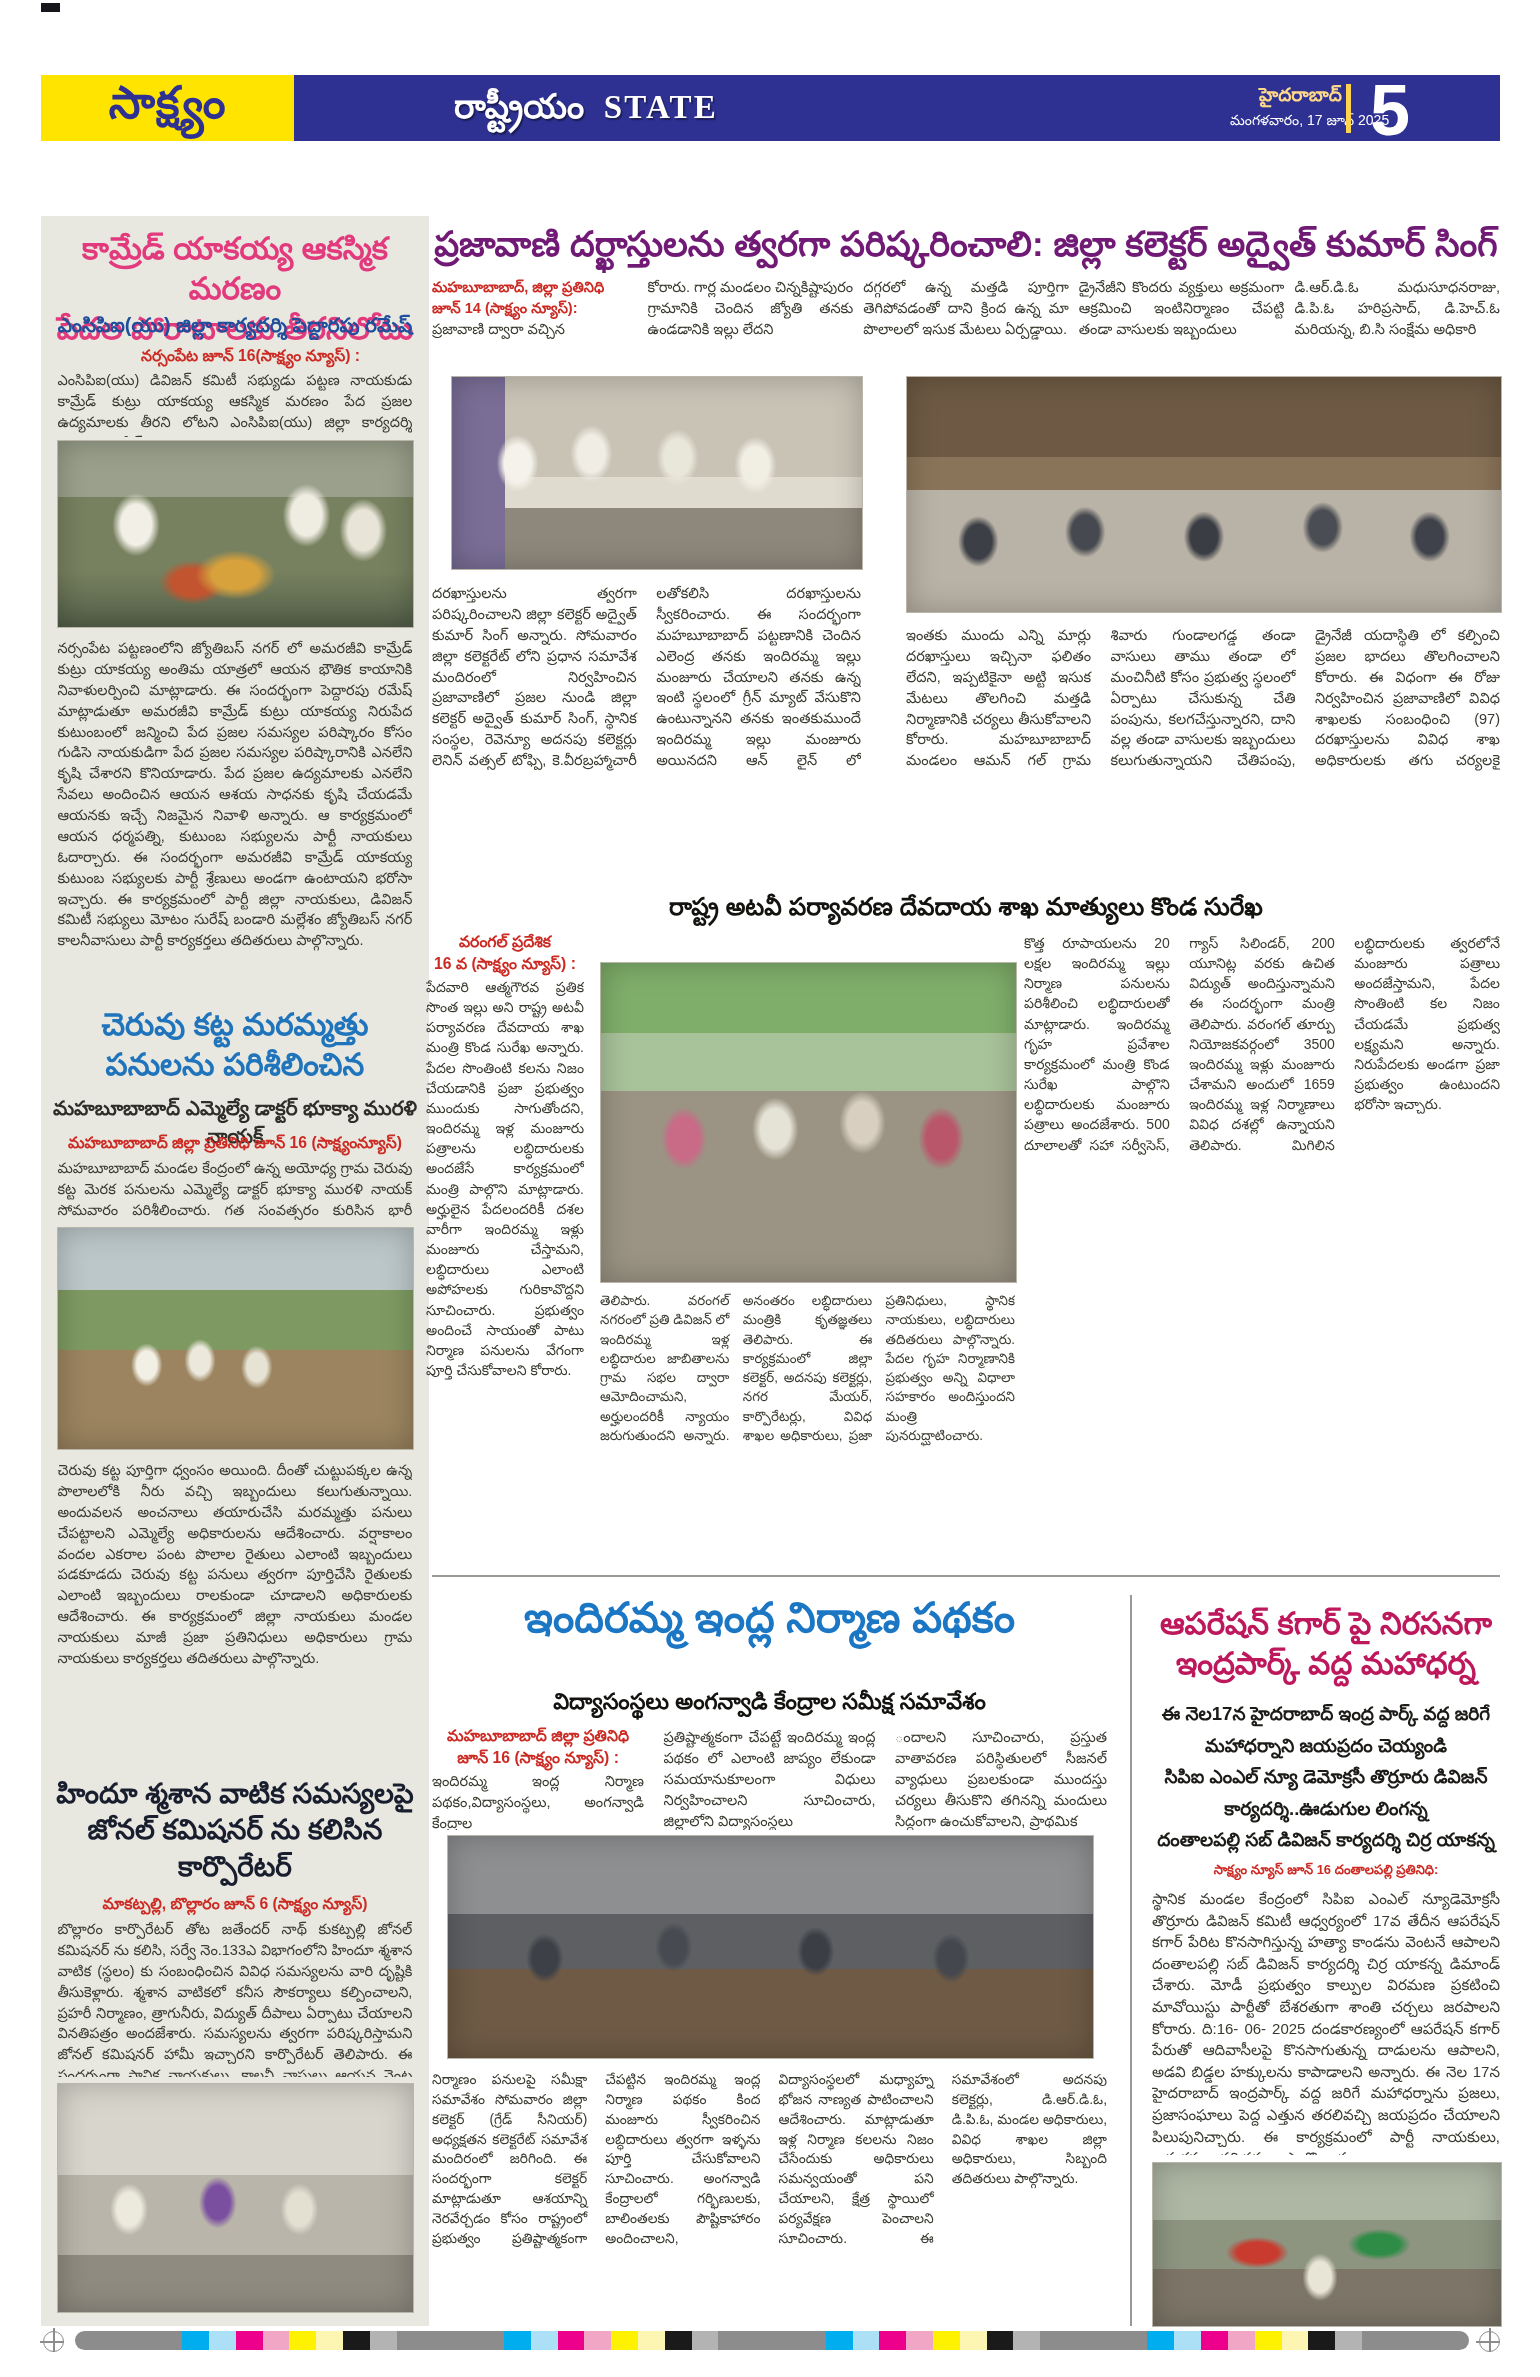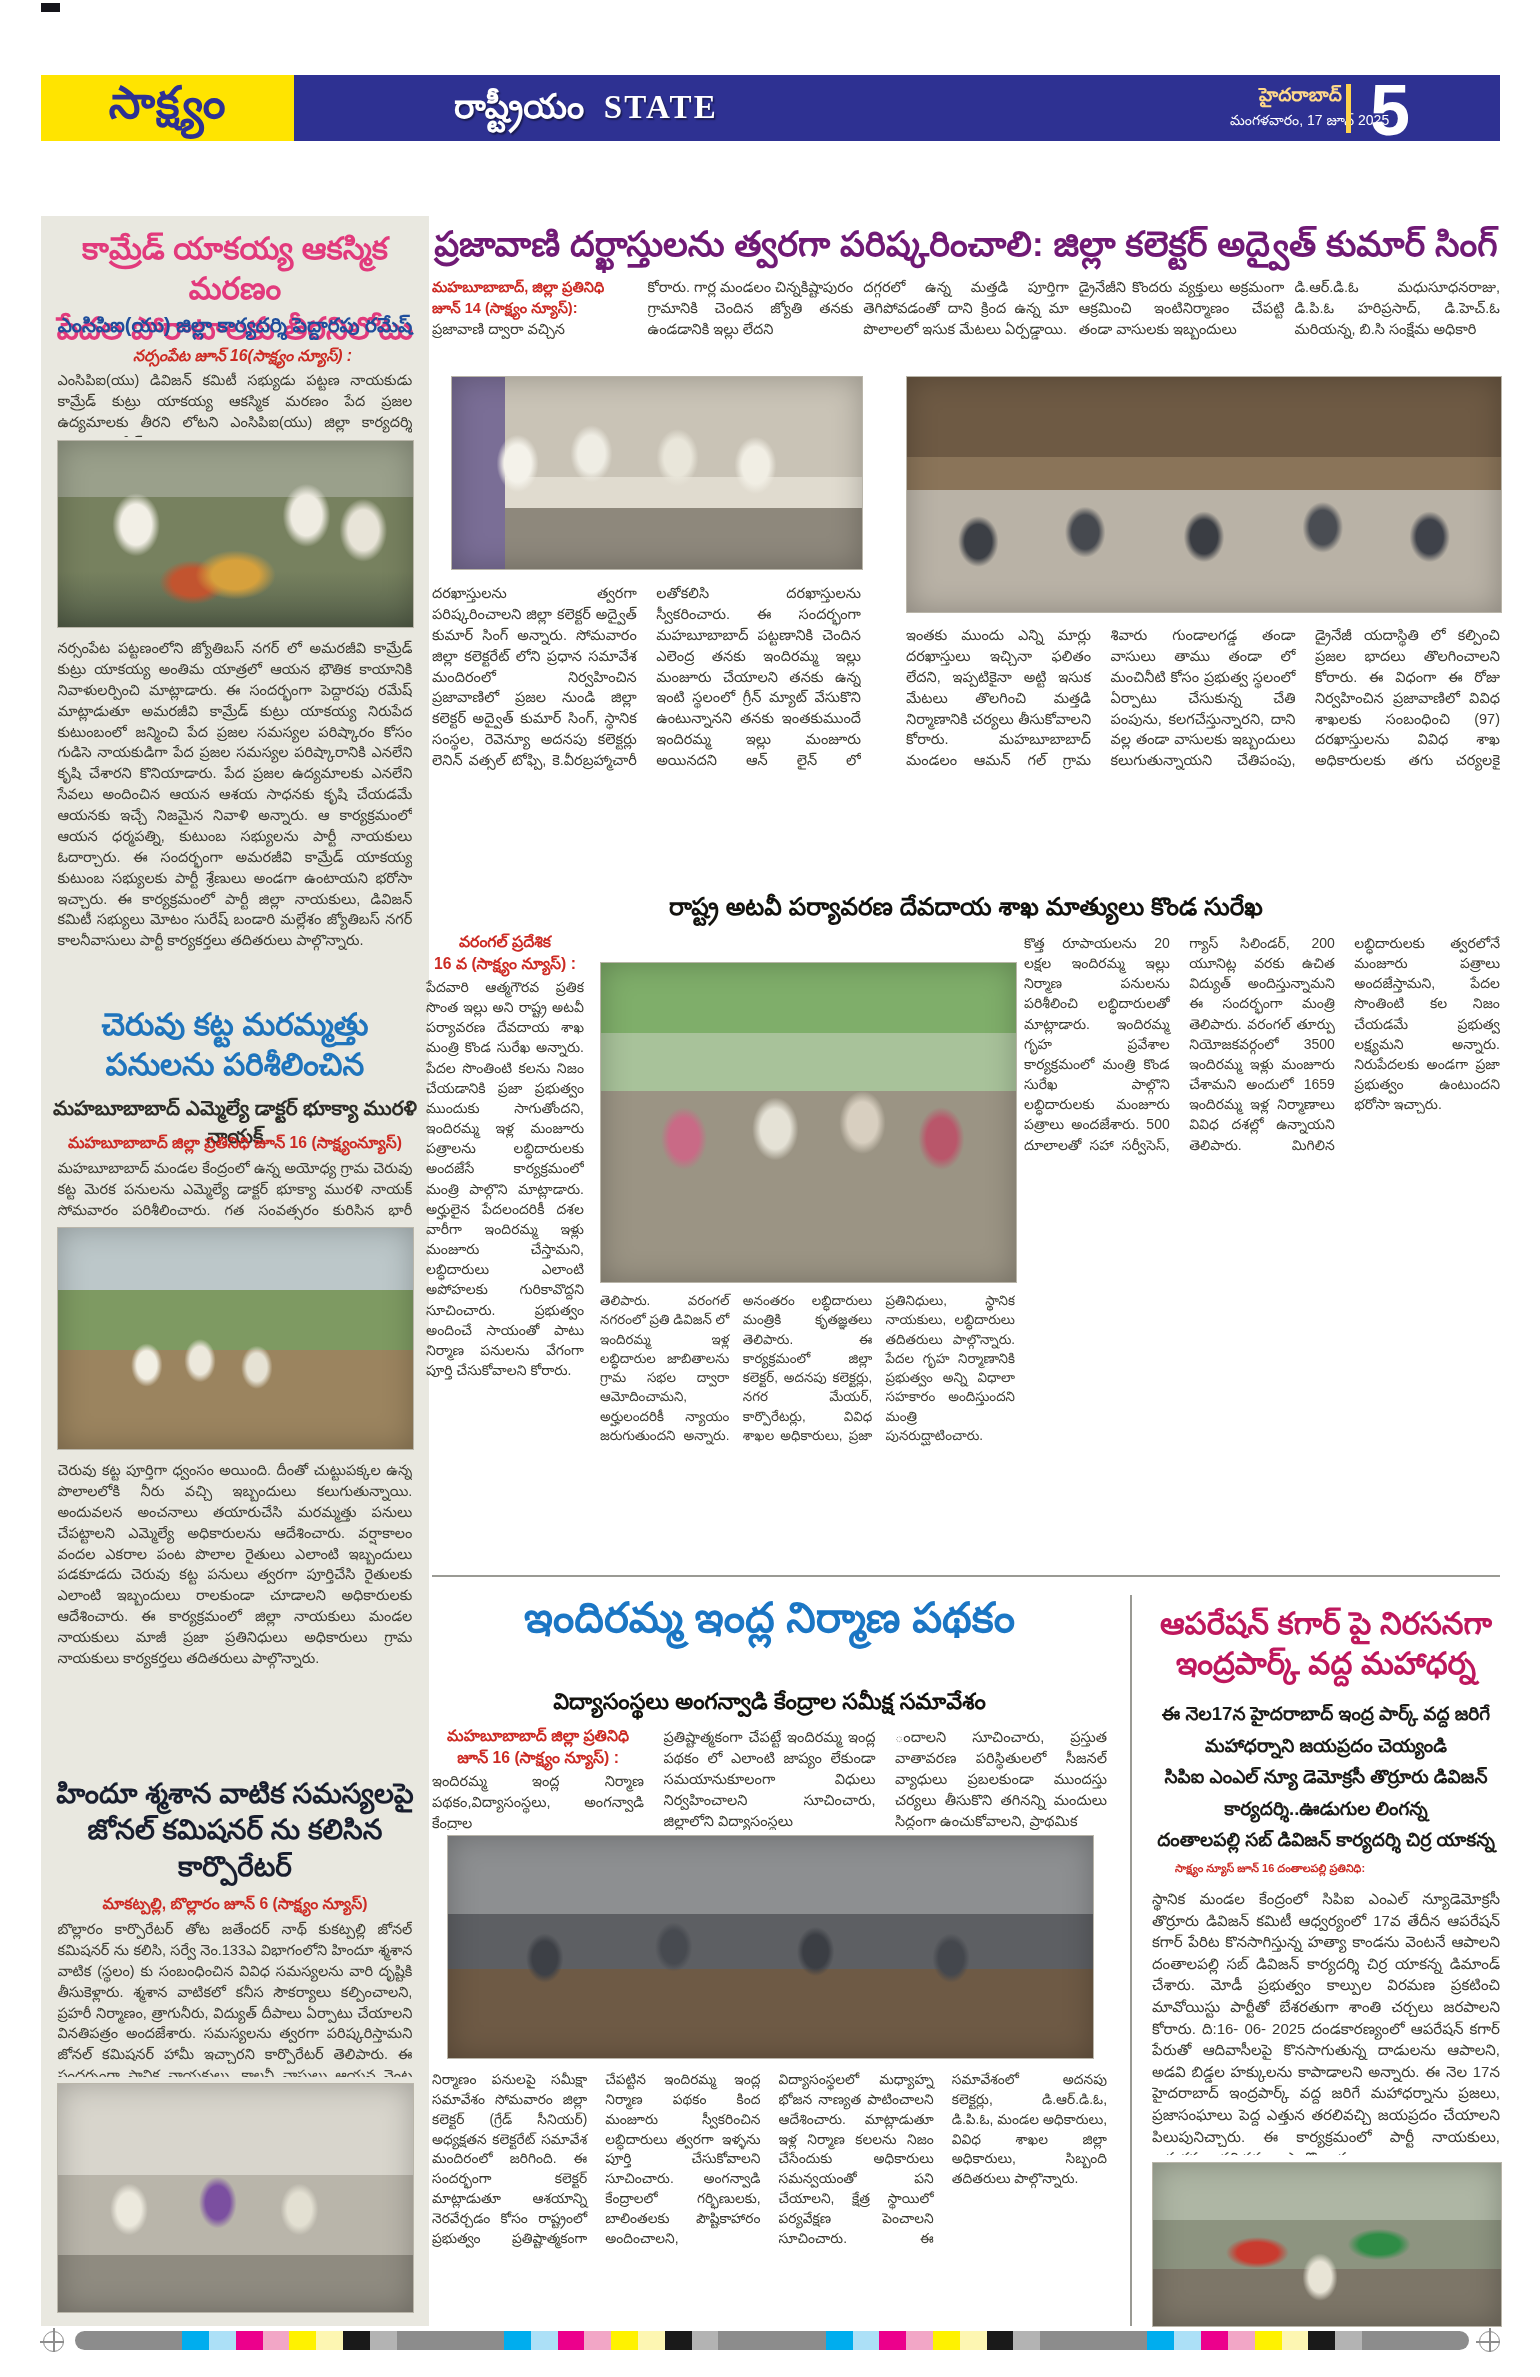--- a/index.html
+++ b/index.html
@@ -128,21 +128,21 @@
     <div class="abs pageno" style="left:1076px;top:1.5px;">5</div>
   </div>
 
   <div class="abs rail" style="left:41px;top:216px;width:388px;height:2110px;">
 
     <div class="abs h-magenta center" style="left:7.5px;top:13.4px;width:373px;">
       <div>కామ్రేడ్ యాకయ్య ఆకస్మిక మరణం</div>
       <div>పేదల పోరాటాలకు తీరనిలోటు</div>
     </div>
     <div class="abs h-blue1 center" style="left:7.5px;top:98px;width:373px;">ఎంసిపిఐ(యు) జిల్లా కార్యదర్శి పెద్దారపు రమేష్</div>
-    <div class="abs dl-c" style="left:15px;top:131px;width:373px;font-style:italic;">నర్సంపేట జూన్ 16(సాక్ష్యం న్యూస్) :</div>
+    <div class="abs dl-c" style="left:23px;top:131px;width:373px;">నర్సంపేట జూన్ 16(సాక్ష్యం న్యూస్) :</div>
     <div class="abs body-t" style="left:16.4px;top:154px;width:355px;height:67px;overflow:hidden;">ఎంసిపిఐ(యు) డివిజన్ కమిటీ సభ్యుడు పట్టణ నాయకుడు కామ్రేడ్ కుట్రు యాకయ్య ఆకస్మిక మరణం పేద ప్రజల ఉద్యమాలకు తీరని లోటని ఎంసిపిఐ(యు) జిల్లా కార్యదర్శి పెద్దారపు రమేష్ అన్నారు.</div>
     <div class="abs ph ph-funeral" style="left:16.4px;top:224px;width:355px;height:186px;"></div>
     <div class="abs body-t" style="left:16.4px;top:422px;width:355px;height:356px;overflow:hidden;">
       <span>నర్సంపేట పట్టణంలోని జ్యోతిబస్ నగర్ లో అమరజీవి కామ్రేడ్ కుట్రు యాకయ్య అంతిమ యాత్రలో ఆయన భౌతిక కాయానికి నివాళులర్పించి మాట్లాడారు. ఈ సందర్భంగా పెద్దారపు రమేష్ మాట్లాడుతూ అమరజీవి కామ్రేడ్ కుట్రు యాకయ్య నిరుపేద కుటుంబంలో జన్మించి పేద ప్రజల సమస్యల పరిష్కారం కోసం గుడిసె నాయకుడిగా పేద ప్రజల సమస్యల పరిష్కారానికి ఎనలేని కృషి చేశారని కొనియాడారు. పేద ప్రజల ఉద్యమాలకు ఎనలేని సేవలు అందించిన ఆయన ఆశయ సాధనకు కృషి చేయడమే ఆయనకు ఇచ్చే నిజమైన నివాళి అన్నారు. ఆ కార్యక్రమంలో ఆయన ధర్మపత్ని, కుటుంబ సభ్యులను పార్టీ నాయకులు ఓదార్చారు. ఈ సందర్భంగా అమరజీవి కామ్రేడ్ యాకయ్య కుటుంబ సభ్యులకు పార్టీ శ్రేణులు అండగా ఉంటాయని భరోసా ఇచ్చారు.</span>
       <span>ఈ కార్యక్రమంలో పార్టీ జిల్లా నాయకులు, డివిజన్ కమిటీ సభ్యులు మోటం సురేష్ బండారి మల్లేశం జ్యోతిబస్ నగర్ కాలనీవాసులు పార్టీ కార్యకర్తలు తదితరులు పాల్గొన్నారు.</span>
     </div>
 
     <div class="abs h-blue2 center" style="left:7.5px;top:789px;width:373px;">
       <div>చెరువు కట్ట మరమ్మత్తు</div>
       <div>పనులను పరిశీలించిన</div>
@@ -224,21 +224,21 @@
     <div>ఆపరేషన్ కగార్ పై నిరసనగా</div>
     <div>ఇంద్రపార్క్ వద్ద మహాధర్న</div>
   </div>
   <div class="abs deck center" style="left:1152px;top:1698px;width:348px;">
     <div>ఈ నెల17న హైదరాబాద్ ఇంద్ర పార్క్ వద్ద  జరిగే</div>
     <div>మహాధర్నాని జయప్రదం చెయ్యండి</div>
     <div>సిపిఐ ఎంఎల్ న్యూ డెమోక్రసీ తొర్రూరు డివిజన్</div>
     <div>కార్యదర్శి..ఊడుగుల లింగన్న</div>
     <div>దంతాలపల్లి సబ్ డివిజన్ కార్యదర్శి చిర్ర యాకన్న</div>
   </div>
-  <div class="abs dl-c" style="left:1096px;top:1862px;width:348px;font-size:11px;">సాక్ష్యం న్యూస్ జూన్ 16 దంతాలపల్లి ప్రతినిధి:</div>
+  <div class="abs dl-c" style="left:1152px;top:1862px;width:348px;font-size:13px;">సాక్ష్యం న్యూస్ జూన్ 16 దంతాలపల్లి ప్రతినిధి:</div>
   <div class="abs body-t" style="left:1152px;top:1888px;width:348px;height:267px;overflow:hidden;font-size:15px;">
     <span>స్థానిక మండల కేంద్రంలో సిపిఐ ఎంఎల్ న్యూడెమోక్రసీ తొర్రూరు డివిజన్ కమిటీ ఆధ్వర్యంలో 17వ తేదీన ఆపరేషన్ కగార్ పేరిట కొనసాగిస్తున్న హత్యా కాండను వెంటనే ఆపాలని దంతాలపల్లి సబ్ డివిజన్ కార్యదర్శి చిర్ర యాకన్న డిమాండ్ చేశారు. మోడీ ప్రభుత్వం కాల్పుల విరమణ ప్రకటించి మావోయిస్టు పార్టీతో బేశరతుగా శాంతి చర్చలు జరపాలని కోరారు.</span>
     <span>ది:16- 06- 2025 దండకారణ్యంలో ఆపరేషన్ కగార్ పేరుతో ఆదివాసీలపై కొనసాగుతున్న దాడులను ఆపాలని, అడవి బిడ్డల హక్కులను కాపాడాలని అన్నారు. ఈ నెల 17న హైదరాబాద్ ఇంద్రపార్క్ వద్ద జరిగే మహాధర్నాను ప్రజలు, ప్రజాసంఘాలు పెద్ద ఎత్తున తరలివచ్చి జయప్రదం చేయాలని పిలుపునిచ్చారు. ఈ కార్యక్రమంలో పార్టీ నాయకులు, కార్యకర్తలు తదితరులు పాల్గొన్నారు.</span>
   </div>
   <div class="abs ph ph-protest" style="left:1152px;top:2162px;width:348px;height:163px;"></div>
 
   <div class="abs reg" style="left:43px;top:2331px;"></div>
   <div class="abs cbar" style="left:75px;top:2331px;width:1394px;">
       <div style="background: rgb(140, 140, 140); flex: 4 1 0%;"></div>
       <div style="background: rgb(0, 173, 238); flex: 1 1 0%;"></div>

